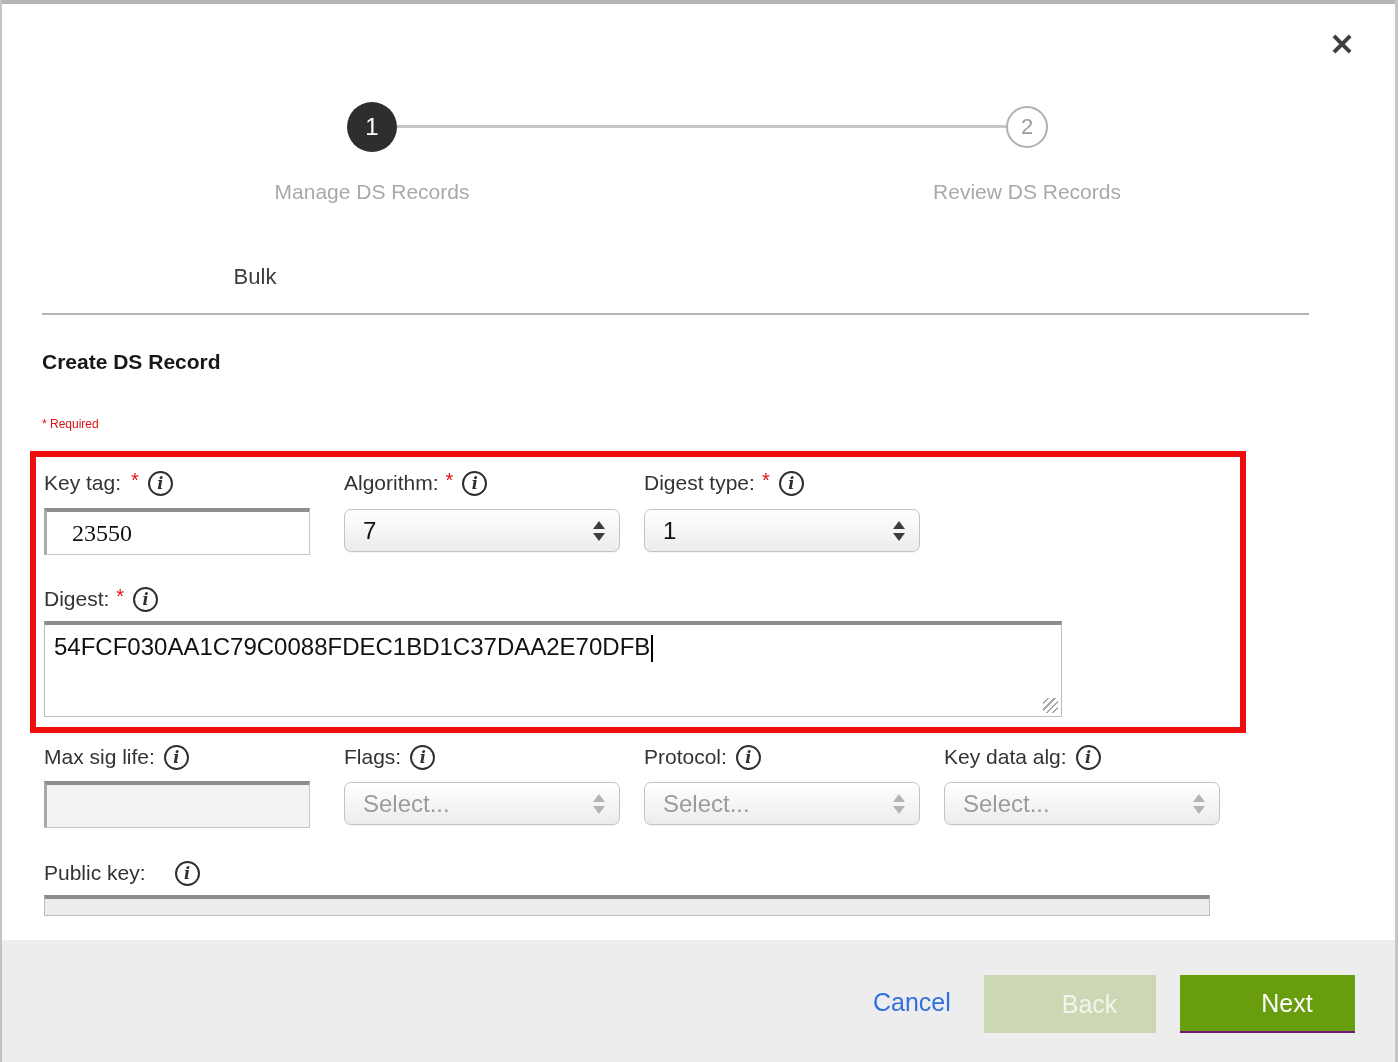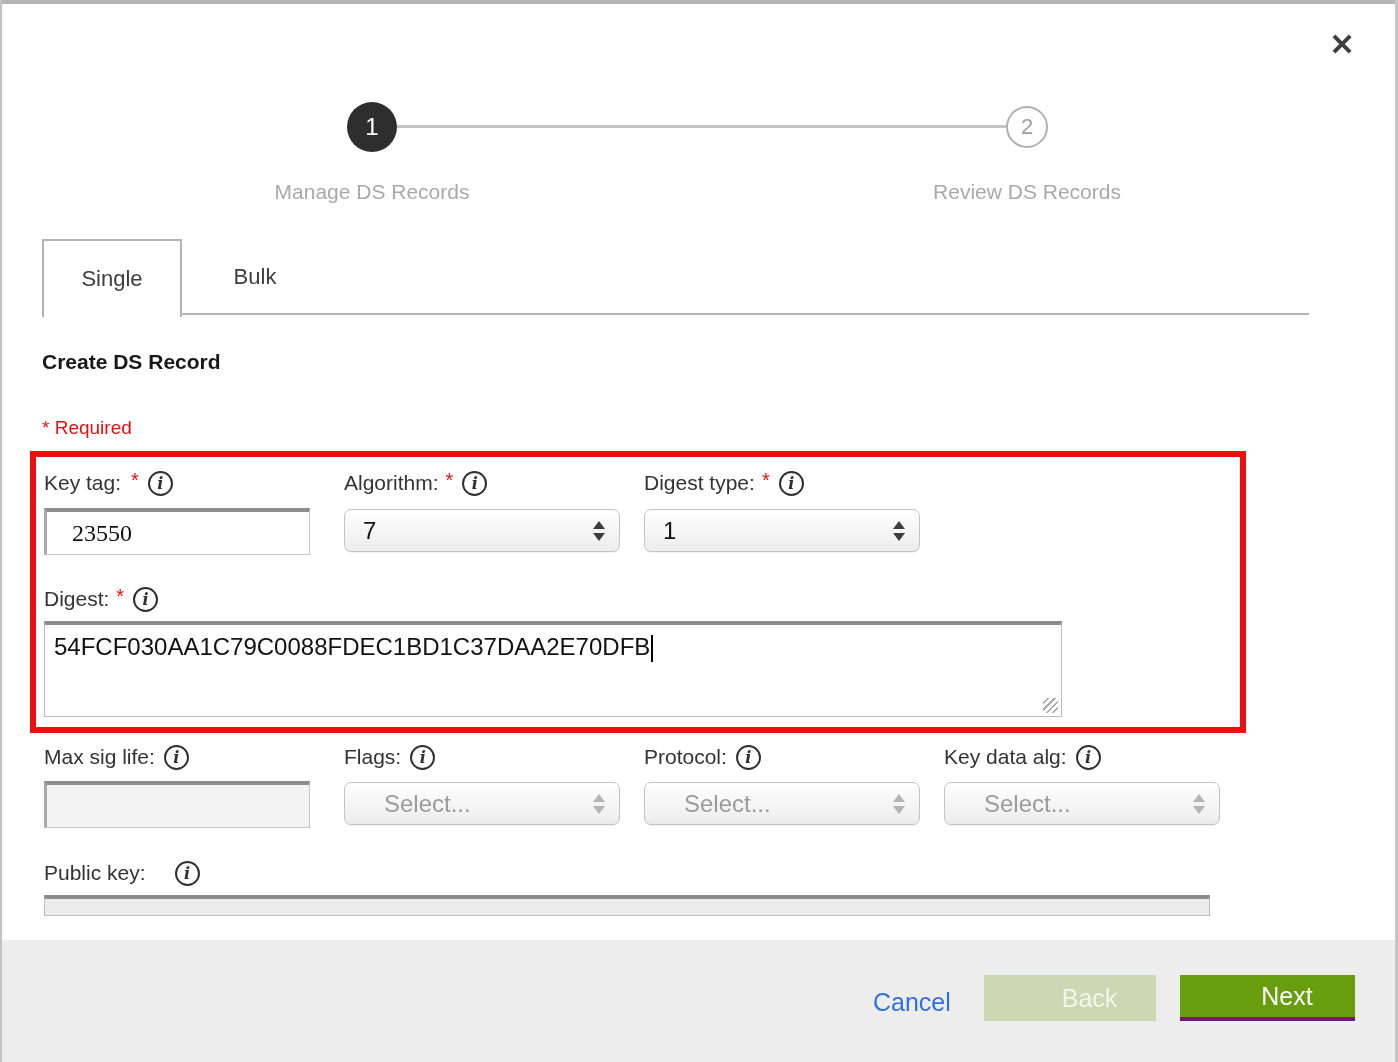--- a/index.html
+++ b/index.html
@@ -25,21 +25,21 @@
   .step-label.l2 { left:867px; }
 
   
   .tabs-bar { position:absolute; left:42px; top:239px; width:1267px; height:76px; border-bottom:2px solid #b3b3b3; }
   .tab { position:absolute; top:0; height:76px; display:flex; align-items:center; justify-content:center;
          font-size:22px; color:#3d3d3d; cursor:pointer; }
   .tab.active { left:0; width:140px; height:78px; background:#fff; border:2px solid #b3b3b3; border-bottom:none; z-index:2; }
   .tab.inactive { left:140px; width:146px; }
 
   .page-title { position:absolute; left:42px; top:350px; font-size:21px; font-weight:bold; color:#181818; }
-  .required-note { position:absolute; left:42px; top:417px; font-size:19px; color:#e01111; }
+  .required-note { position:absolute; left:42px; top:417px; font-size:12px; color:#e01111; }
 
   
   .annotation-box { position:absolute; left:30px; top:451px; width:1216px; height:282px;
                     border:6px solid #ee0e0e; z-index:10; pointer-events:none; }
 
   
   .field-label { position:absolute; display:flex; align-items:center; font-size:21px; color:#333; height:30px; }
   .req { color:#e01111; font-size:20px; margin-left:10px; position:relative; top:-3px; }
   .info-icon { width:25px; height:25px; border:2px solid #2f2f2f; border-radius:50%;
                display:inline-flex; align-items:center; justify-content:center; margin-left:9px;
@@ -50,64 +50,63 @@
   .text-input { position:absolute; background:#fff; border:1px solid #c6c6c6;
                 border-top:4px solid #8e8e8e; border-left:3px solid #a9a9a9;
                 font-size:24px; color:#111; padding:0 25px; font-family:Liberation Serif, serif; }
   .text-input.disabled { background:#f3f3f3; }
 
   
   .select-box { position:absolute; height:43px; border:1px solid #c3c3c3; border-radius:7px;
                 background:linear-gradient(#ffffff,#ececec); display:flex; align-items:center;
                 padding-left:18px; font-size:24px; color:#111; cursor:pointer;
                 box-shadow:0 1px 1px rgba(0,0,0,0.05); }
-  .select-box .placeholder { color:#9b9b9b;margin-left:21px; }
+  .select-box .placeholder { color:#9b9b9b; }
   .arrows { position:absolute; right:14px; top:50%; transform:translateY(-50%); display:flex; flex-direction:column; align-items:center; }
   .arr-up   { width:0; height:0; border-left:6px solid transparent; border-right:6px solid transparent; border-bottom:8px solid #3e3e3e; margin-bottom:4px; }
   .arr-down { width:0; height:0; border-left:6px solid transparent; border-right:6px solid transparent; border-top:8px solid #3e3e3e; }
   .muted .arr-up   { border-bottom-color:#b4b4b4; }
   .muted .arr-down { border-top-color:#b4b4b4; }
 
   
   .textarea-box { position:absolute; background:#fff; border:1px solid #bdbdbd;
                   border-top:4px solid #8c8c8c; font-size:24px; color:#111;
                   padding:8px 9px; overflow:hidden; }
   .caret { display:inline-block; width:2px; height:27px; background:#000; vertical-align:middle; margin-left:1px; }
   .resize-grip { position:absolute; right:3px; bottom:3px; width:15px; height:15px;
                  background:repeating-linear-gradient(-45deg, transparent 0 3px, #a9a9a9 3px 4.5px);
                  cursor:nwse-resize; }
   .textarea-clipped { background:#ececec; }
 
   
   .footer { position:absolute; left:2px; right:3px; top:940px; bottom:0; background:#ededed; }
   .cancel-link { position:absolute; left:873px; top:988px; font-size:25px; color:#3070e0; cursor:pointer; }
-  .btn { position:absolute; top:975px; height:46px; display:flex; align-items:center; justify-content:center;
+  .btn { position:absolute; top:975px; height:58px; display:flex; align-items:center; justify-content:center;
          font-size:25px; cursor:pointer;padding-left:39px; }
   .btn-back { left:984px; width:172px; background:#ccd8b3; color:#f2f5ea; }
-  .btn-next { left:1180px; width:175px; background:#689d0d; border-bottom:4px solid #701a75; color:#fff; }
+  .btn-next { left:1180px; width:175px; background:#689d0d; border-bottom:2px solid #701a75; color:#fff; }
 </style>
 </head>
 <body>
 
 <div class="screen">
 
   <div class="frame-top"></div>
   <div class="frame-left"></div>
   <div class="frame-right"></div>
 
   <div class="close-btn">✕</div>
 
   <div class="step-line"></div>
   <div class="step-circle step-1">1</div>
   <div class="step-circle step-2">2</div>
   <div class="step-label l1">Manage DS Records</div>
   <div class="step-label l2">Review DS Records</div>
 
   <div class="tabs-bar">
-    <div class="tab active">Single</div>
     <div class="tab inactive">Bulk</div>
   </div>
 
   <div class="page-title">Create DS Record</div>
   <div class="required-note">* Required</div>
 
   <div class="annotation-box"></div>
 
   <div class="field-label" style="left:44px; top:468px;">
     <span>Key tag:</span>

